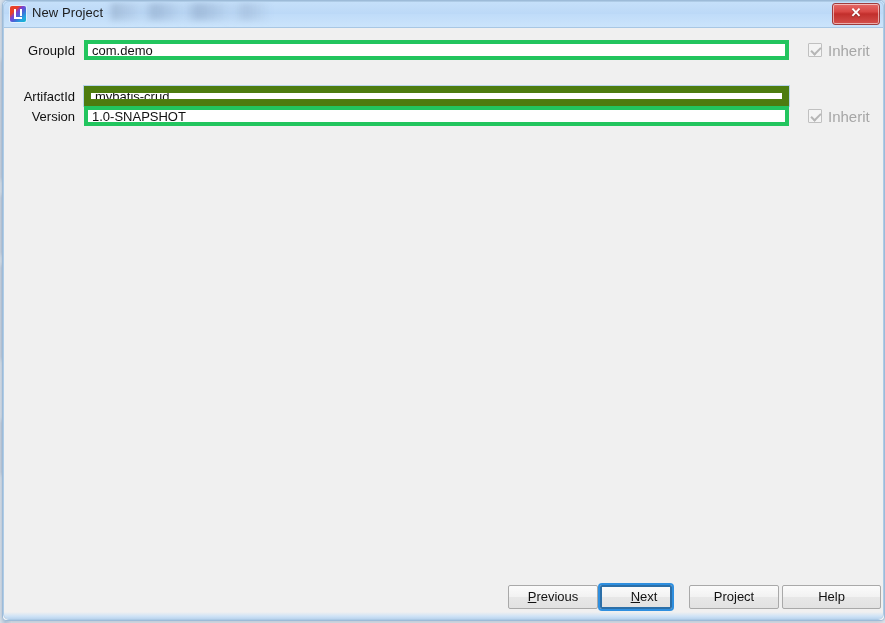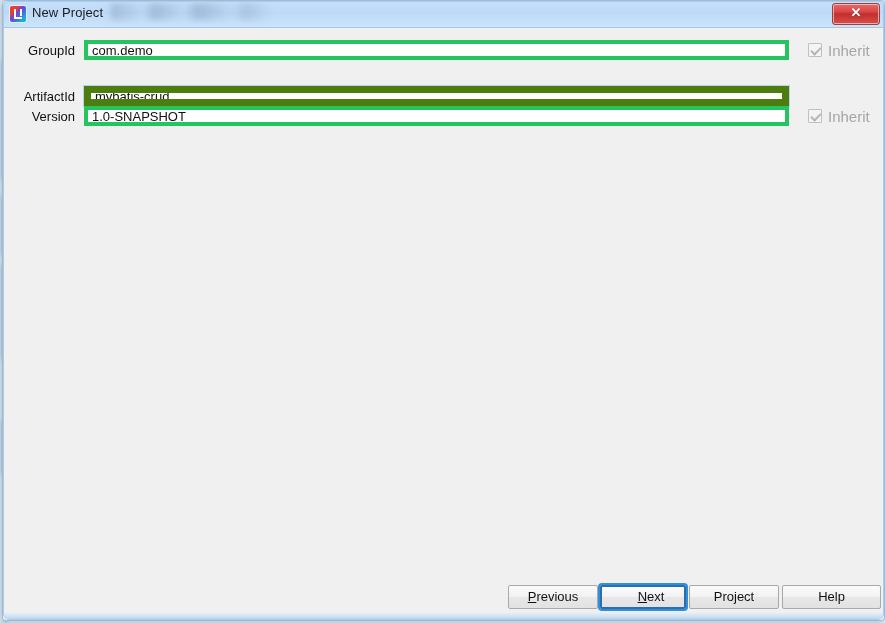--- a/index.html
+++ b/index.html
@@ -241,21 +241,21 @@
     font-size: 13px;
     color: #111111;
     cursor: pointer;
     text-align: center;
     line-height: 22px;
     padding: 0;
   }
   .btn .mn { text-decoration: underline; }
   .btn-previous { left: 505px; width: 90px; }
   .btn-next {
-    left: 597px; width: 86px;
+    left: 597px; width: 72px;
     border: 2px solid #2c6fa8;
     box-shadow: 0 0 0 2px #2f8fdf;
     line-height: 20px;
     padding-left: 16px;
   }
   .btn-cancel { left: 686px; width: 90px; }
   .btn-help   { left: 779px; width: 99px; }
 
   
   .frame-outline {

